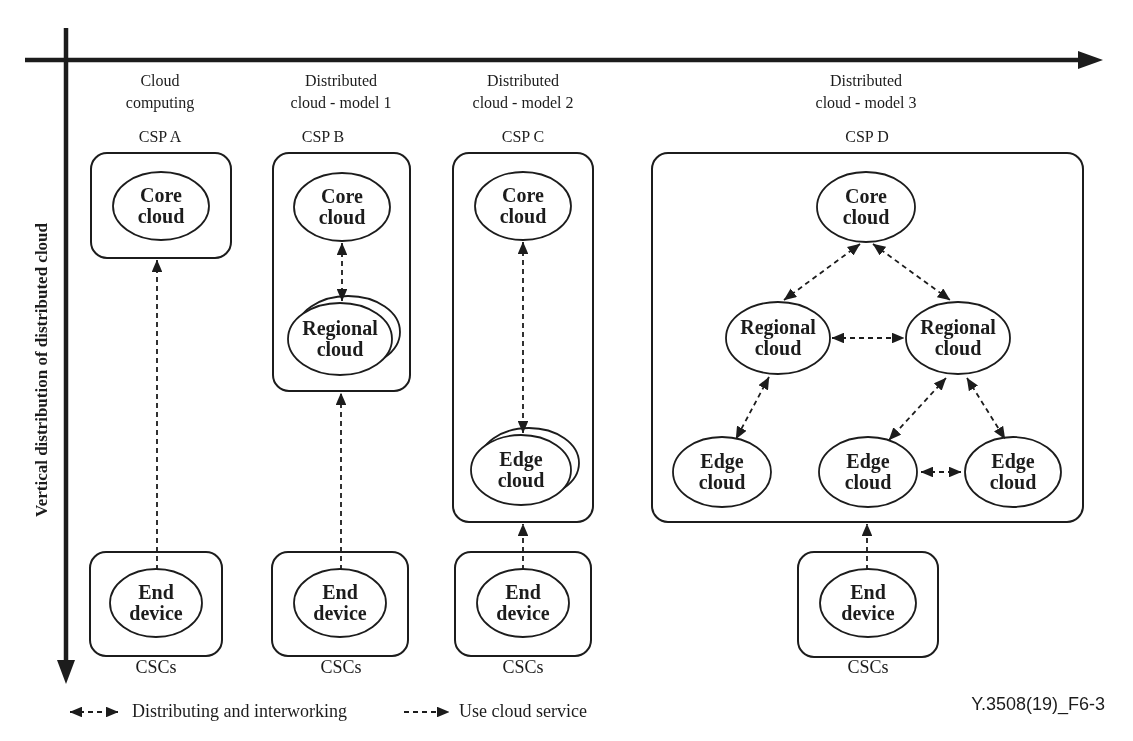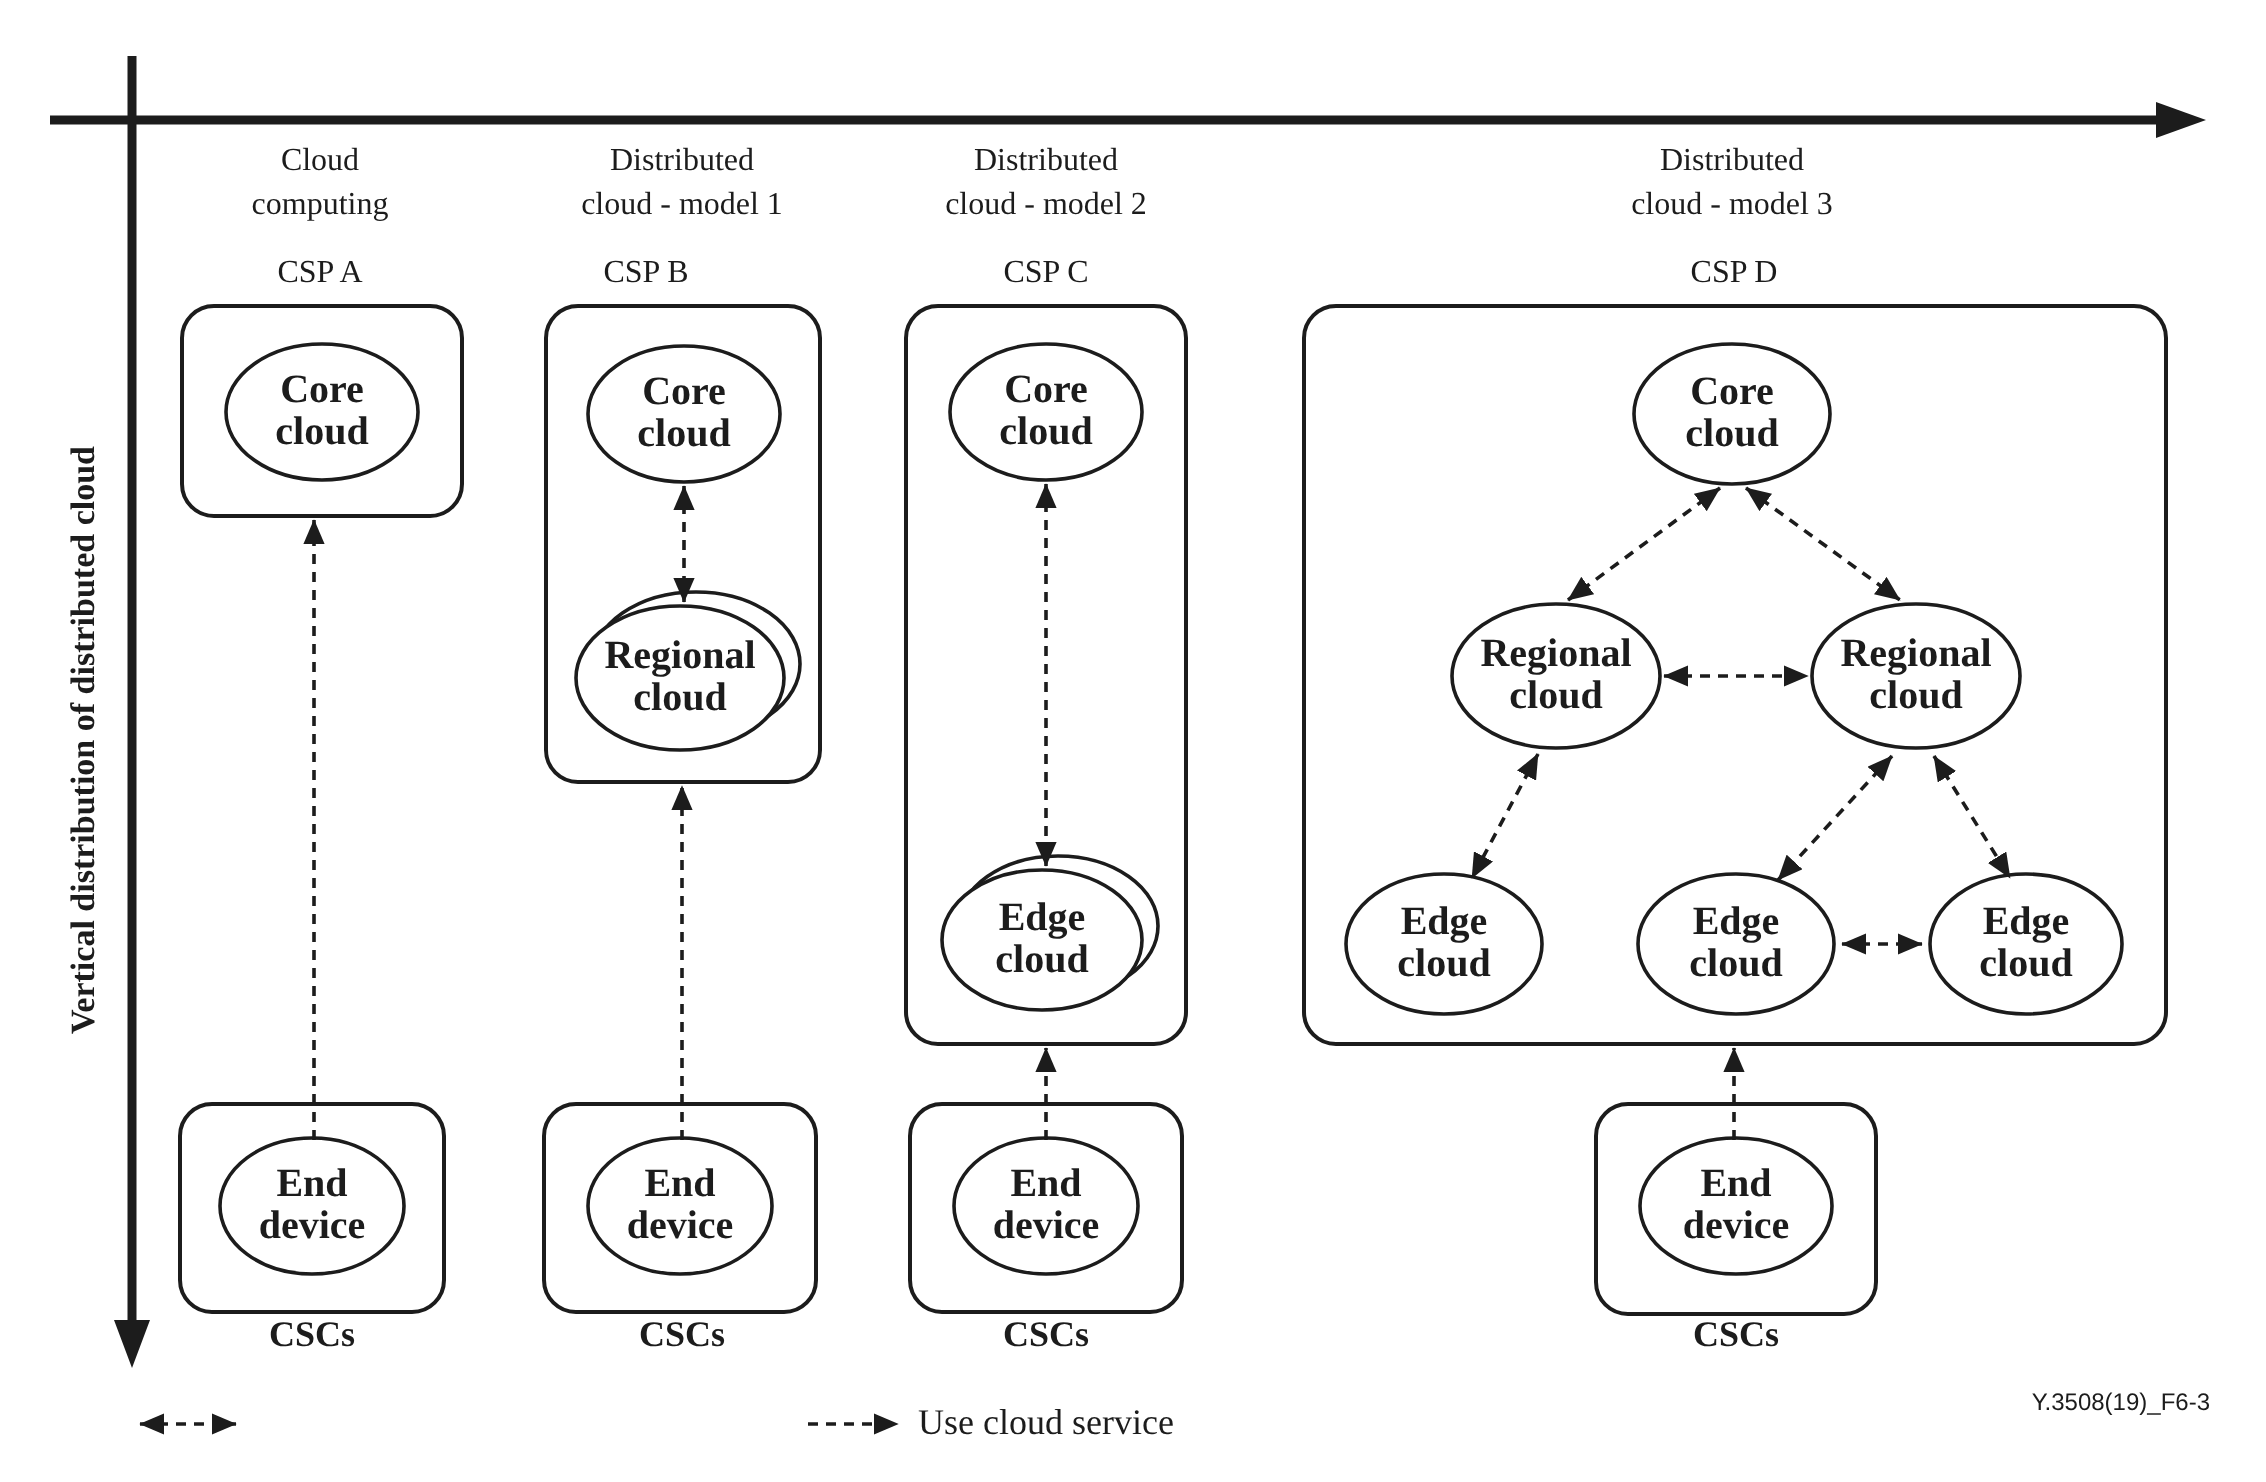--- a/index.html
+++ b/index.html
@@ -8,24 +8,24 @@
   svg{position:absolute;left:0;top:0;}
   .lbl{position:absolute;color:#1c1c1c;}
   .multiline{white-space:pre-line;}
   .h-axis-title{left:82px;top:31px;width:500px;font-size:17px;font-weight:bold;}
   .v-axis-title{left:-236px;top:358px;width:560px;height:24px;text-align:center;
                 font-size:17px;font-weight:bold;transform:rotate(-90deg);}
   .col-header{top:70px;width:200px;text-align:center;font-size:16px;line-height:22px;}
   .csp{top:128px;width:110px;text-align:center;font-size:16px;}
   .node-label{width:110px;height:56px;display:flex;align-items:center;justify-content:center;
               text-align:center;font-size:20px;font-weight:bold;line-height:21px;}
-  .cscs{top:657px;width:90px;text-align:center;font-size:18px;font-weight:bold;}
+  .cscs{top:657px;width:90px;text-align:center;font-size:18px;}
   .legend-text{top:701px;font-size:18px;}
   .figid{left:950px;top:694px;width:155px;text-align:right;
-         font-size:12px;font-family:"Liberation Sans",sans-serif;}
+         font-size:18px;font-family:"Liberation Sans",sans-serif;}
 </style>
 </head>
 <body>
 
 <div id="canvas">
 
   <svg width="1133" height="741" viewBox="0 0 1133 741">
     <defs>
       <marker id="ah" viewBox="0 0 7 6" refX="6.8" refY="3" markerWidth="7" markerHeight="6" orient="auto-start-reverse">
           <path d="M0,0 L7,3 L0,6 Z" fill="#1c1c1c"></path>
@@ -145,17 +145,18 @@
   <div class="lbl node-label multiline" style="left:468px;top:575px">End
 device</div>
   <div class="lbl node-label multiline" style="left:813px;top:575px">End
 device</div>
 
   <div class="lbl cscs" style="left:111px">CSCs</div>
   <div class="lbl cscs" style="left:296px">CSCs</div>
   <div class="lbl cscs" style="left:478px">CSCs</div>
   <div class="lbl cscs" style="left:823px">CSCs</div>
 
+  <div class="lbl legend-text" style="left:132px">Distributing and interworking</div>
   <div class="lbl legend-text" style="left:459px">Use cloud service</div>
 
   <div class="lbl figid">Y.3508(19)_F6-3</div>
 
 </div>
 
 </body></html>

